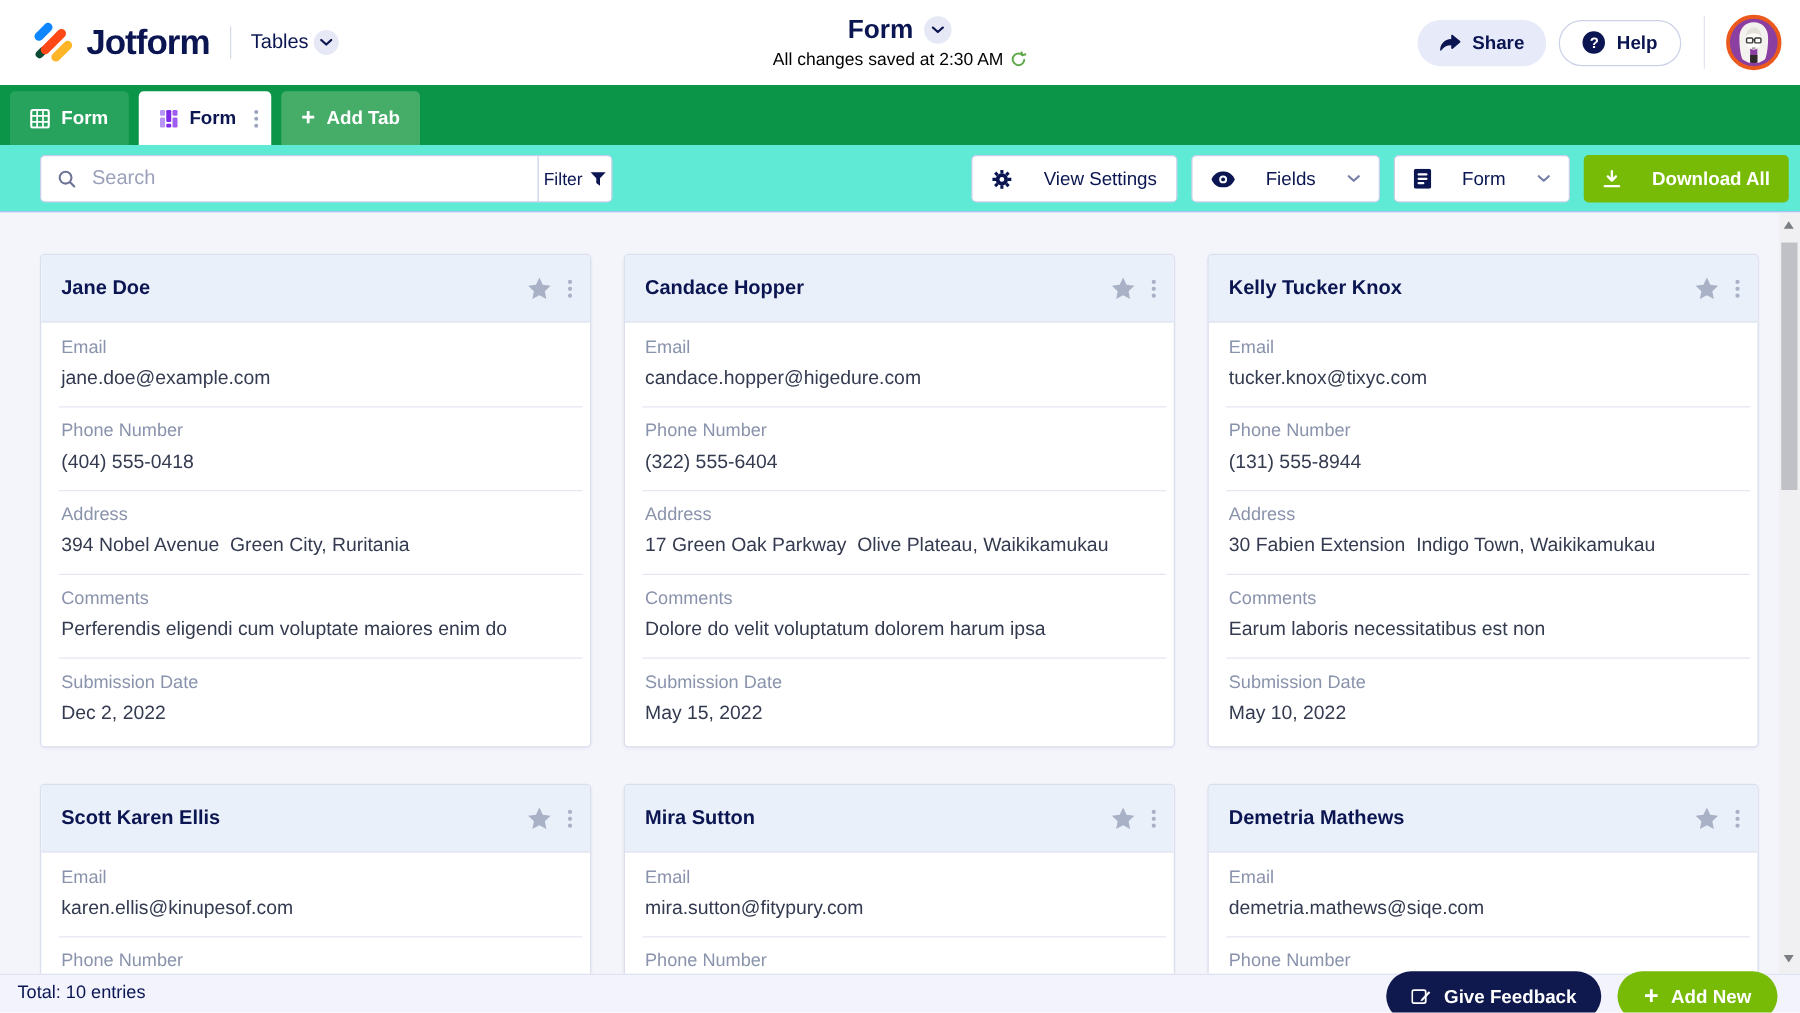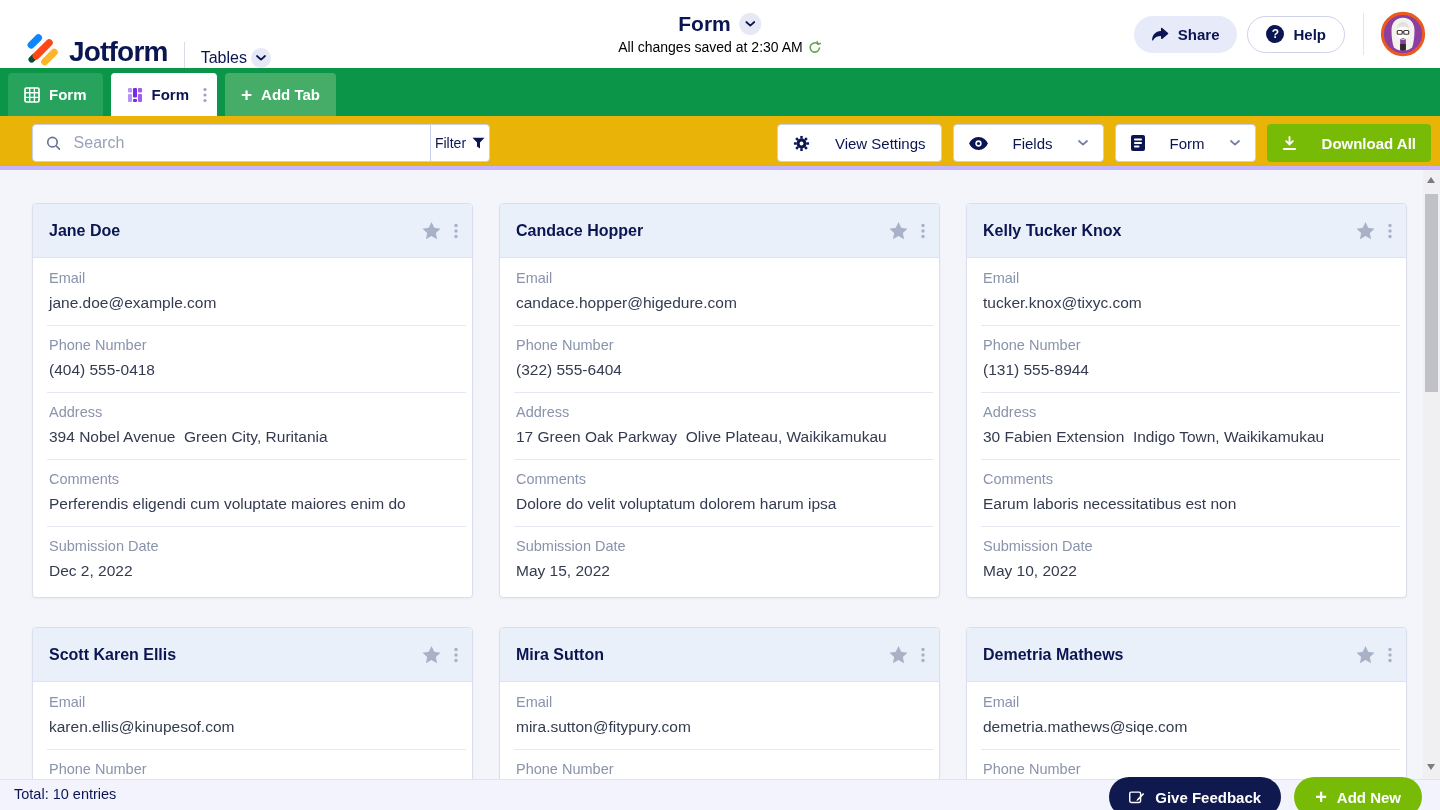--- a/index.html
+++ b/index.html
@@ -1,21 +1,21 @@
 <!DOCTYPE html>
 <html><head>
 <meta charset="utf-8">
 <style>
   html,body { margin:0; padding:0; background:#fff; }
   body { width:1440px; height:810px; overflow:hidden; font-family:"Liberation Sans","DejaVu Sans",sans-serif; }
   #app { position:relative; width:1440px; height:810px; overflow:hidden; }
 
   
   .app-header { position:absolute; top:0; left:0; right:0; height:68px; background:#fff; }
-  .brand-group { position:absolute; left:24px; top:0; height:68px; display:flex; align-items:flex-end; }
+  .brand-group { position:absolute; left:24px; top:0; height:68px; display:flex; align-items:center; }
   .logo-mark { width:36px; height:36px; }
   .brand-name { font-size:28px; font-weight:bold; color:#0A1551; margin-left:9px; letter-spacing:-0.8px; }
   .header-divider { width:1px; height:26px; background:#D8DCEA; margin:0 16px; }
   .product-group { display:flex; align-items:center; gap:4px; cursor:pointer; }
   .product-name { font-size:16px; color:#0A1551; }
   .chev-circle { width:20px; height:20px; border-radius:50%; background:#E6E8F5; display:flex; align-items:center; justify-content:center; }
   .header-center { position:absolute; left:50%; top:12px; transform:translateX(-50%); display:flex; flex-direction:column; align-items:center; }
   .title-row { display:flex; align-items:center; gap:9px; }
   .page-title { font-size:21px; font-weight:bold; color:#0A1551; }
   .title-row .chev-circle { width:22px; height:22px; }
@@ -32,21 +32,21 @@
   
   .tab-bar { position:absolute; top:68px; left:0; right:0; height:48px; background:#0A9549; display:flex; align-items:flex-end; padding-left:8px; gap:8px; box-sizing:border-box; }
   .tab { height:43px; border-radius:4px 4px 0 0; display:flex; align-items:center; padding:0 16px; gap:9px; font-size:15px; font-weight:bold; cursor:pointer; }
   .tab-grid { background:#27A35D; color:#fff; }
   .tab-cards { background:#fff; color:#0A1551; padding-right:10px; }
   .tab-kebab { margin-left:5px; display:flex; }
   .add-tab { background:#45AD68; color:#fff; }
   .add-plus { font-size:19px; font-weight:bold; line-height:1; }
 
   
-  .toolbar { position:absolute; top:116px; left:0; right:0; height:54px; background:#eab308; border-bottom:4px solid #c4b5fd; box-sizing:border-box; }
+  .toolbar { position:absolute; top:116px; left:0; right:0; height:54px; background:#5eead4; border-bottom:1px solid #c4b5fd; box-sizing:border-box; }
   .search-box { position:absolute; left:32px; top:8px; width:458px; height:38px; border:1px solid #C8CEE9; border-radius:4px; display:flex; background:#fff; box-sizing:border-box; }
   .search-wrap { flex:1; display:flex; align-items:center; gap:10px; padding-left:12px; }
   .search-input { border:none; outline:none; font-size:16px; color:#0A1551; width:100%; font-family:inherit; background:transparent; }
   .search-input::placeholder { color:#9AA1B9; }
   .filter-seg { width:58px; border-left:1px solid #C8CEE9; display:flex; align-items:center; justify-content:center; gap:6px; font-size:14px; color:#0A1551; cursor:pointer; }
   .toolbar-right { position:absolute; right:9px; top:8px; height:38px; display:flex; gap:11px; }
   .tb-btn { display:flex; align-items:center; gap:25px; padding:0 15px; border:1px solid #C8CEE9; border-radius:4px; background:#fff; font-size:15px; font-weight:500; color:#0A1551; cursor:pointer; box-sizing:border-box; }
   .download-btn { background:#78BB07; border:none; color:#fff; font-weight:bold; }
 
   

